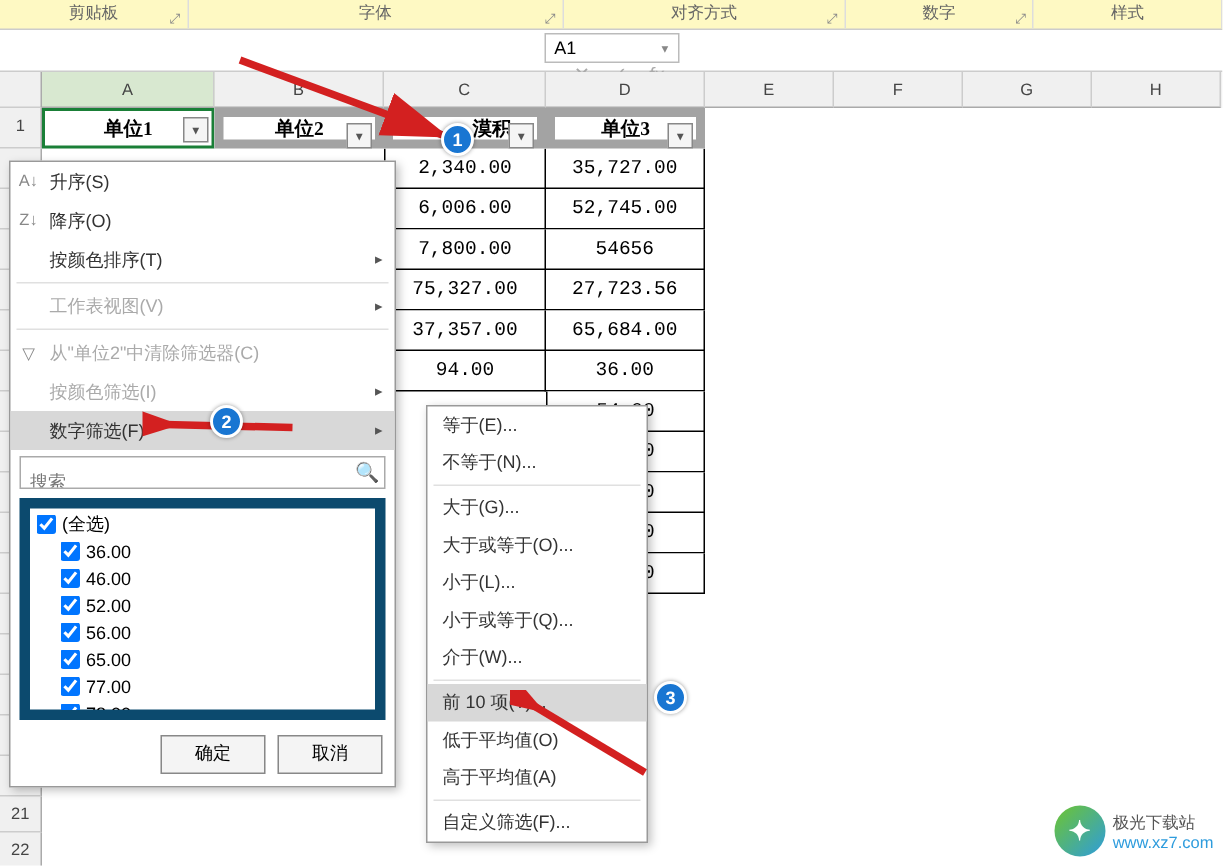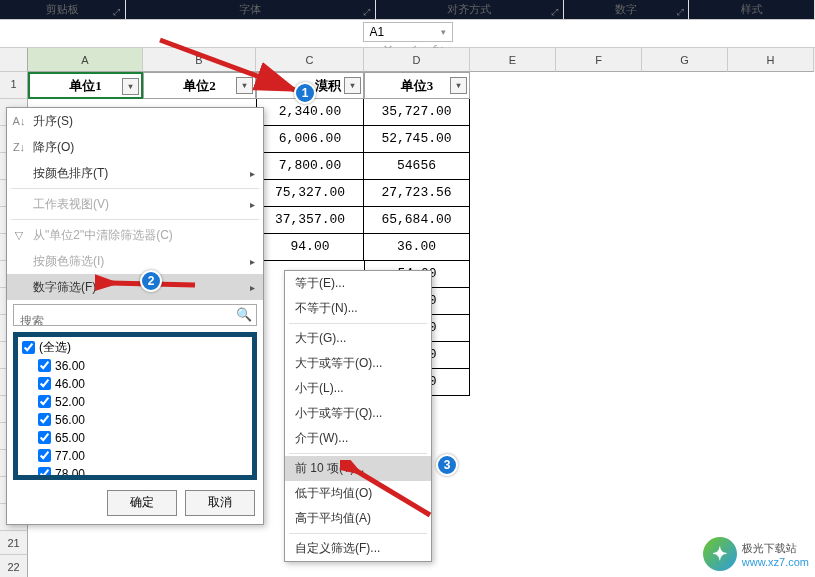--- a/index.html
+++ b/index.html
@@ -1,18 +1,18 @@
 <!DOCTYPE html>
 <html><head>
 <meta charset="utf-8">
 <style>
 * { box-sizing: border-box; margin: 0; padding: 0; }
 body { font-family: "Microsoft YaHei", SimSun, sans-serif; font-size: 12px; background: #fff; width: 815px; height: 577px; overflow: hidden; position: relative; }
 
-.ribbon-groups { display: flex; border-bottom: 1px solid #ccc; height: 20px; background: #0f172a; }
+.ribbon-groups { display: flex; border-bottom: 1px solid #ccc; height: 20px; background: #fef9c3; }
 .ribbon-group { flex: 1; text-align: center; font-size: 11px; color: #666; line-height: 18px; border-right: 1px solid #ddd; position: relative; }
 .ribbon-group .expand { position: absolute; right: 3px; top: 3px; width: 10px; height: 10px; font-size: 9px; color: #888; }
 
 .name-box-row { display: flex; align-items: center; height: 28px; border-bottom: 1px solid #ccc; padding: 2px 6px; background: #fff; flex-direction: column; }
 .name-box { width: 90px; height: 22px; border: 1px solid #bbb; background: #fff; padding: 2px 6px; font-size: 12px; display: flex; align-items: center; justify-content: space-between; }
 .name-box .dd { color: #888; font-size: 9px; }
 .fx-icons { margin-left: 10px; display: flex; gap: 14px; color: #aaa; font-size: 13px; }
 .fx-formula { margin-left: 10px; font-size: 13px; color: #333; font-family: SimSun, serif; }
 
 .sheet-area { display: flex; height: 530px; }
@@ -21,41 +21,41 @@
 .row-header.tall { height: 27px; }
 
 .grid { flex: 1; position: relative; }
 .col-headers { display: flex; height: 24px; background: #f0f0f0; position: relative; }
 .col-header { border-right: 1px solid #ccc; border-bottom: 1px solid #aaa; text-align: center; font-size: 11px; line-height: 24px; color: #444; }
 .col-A { width: 115px; } .col-B { width: 113px; } .col-C { width: 108px; } .col-D { width: 106px; }
 .col-std { width: 86px; }
 .col-header.selected { background: #d8e8d0; }
 
 .data-row { display: flex; height: 27px; }
-.data-header-cell { border: 1px solid #a3a3a3; display: flex; align-items: center; justify-content: center; font-weight: bold; font-size: 13px; font-family: SimSun, serif; position: relative; background: #fff; }
+.data-header-cell { border: 6px solid #a3a3a3; display: flex; align-items: center; justify-content: center; font-weight: bold; font-size: 13px; font-family: SimSun, serif; position: relative; background: #fff; }
 .filter-btn { position: absolute; right: 2px; top: 4px; width: 17px; height: 17px; border: 1px solid #888; background: #f5f5f5; display: flex; align-items: center; justify-content: center; }
 .filter-btn::after { content: "▾"; font-size: 8px; color: #555; }
 
 .data-cell { border-right: 1px solid #000; border-bottom: 1px solid #000; text-align: center; font-size: 13px; line-height: 26px; font-family: "Courier New", monospace; background: #fff; }
 .data-cell.left-border { border-left: 1px solid #000; }
 
 
 .filter-menu { position: absolute; left: 6px; top: 107px; width: 258px; background: #fff; border: 1px solid #999; box-shadow: 2px 2px 6px rgba(0,0,0,0.25); z-index: 50; }
 .filter-menu .item { display: flex; align-items: center; height: 26px; padding: 0 8px 0 26px; font-size: 12px; color: #333; position: relative; }
 .filter-menu .item.disabled { color: #aaa; }
 .filter-menu .item.hover { background: #d8d8d8; }
 .filter-menu .item .arrow { position: absolute; right: 8px; font-size: 10px; color: #555; }
 .filter-menu .item .icon-left { position: absolute; left: 4px; width: 16px; text-align: center; font-size: 11px; color: #888; }
 .filter-menu .sep { height: 1px; background: #e0e0e0; margin: 2px 4px; }
 
 .search-box { margin: 4px 6px; position: relative; }
 .search-box input { width: 100%; height: 22px; border: 1px solid #aaa; padding: 11px 22px 0 6px; font-size: 12px; }
 .search-box .mag { position: absolute; right: 4px; top: 3px; color: #888; font-size: 13px; }
 
-.check-list { margin: 2px 6px; border: 5px solid #0c4a6e; height: 148px; overflow-y: auto; padding: 2px; }
+.check-list { margin: 2px 6px; border: 7px solid #0c4a6e; height: 148px; overflow-y: auto; padding: 2px; }
 .check-list .chk { display: flex; align-items: center; height: 18px; font-size: 12px; gap: 4px; }
 .check-list .chk input { margin-left: 2px; }
 .check-list .chk.sub { padding-left: 16px; }
 
 .btn-row { display: flex; justify-content: flex-end; gap: 8px; padding: 8px; }
 .btn-row button { width: 70px; height: 26px; border: 1px solid #888; background: #f4f4f4; font-size: 12px; }
 
 
 .submenu { position: absolute; left: 284px; top: 270px; width: 148px; background: #fff; border: 1px solid #999; box-shadow: 2px 2px 6px rgba(0,0,0,0.25); z-index: 60; }
 .submenu .sitem { height: 25px; line-height: 25px; padding: 0 10px; font-size: 12px; color: #333; }

